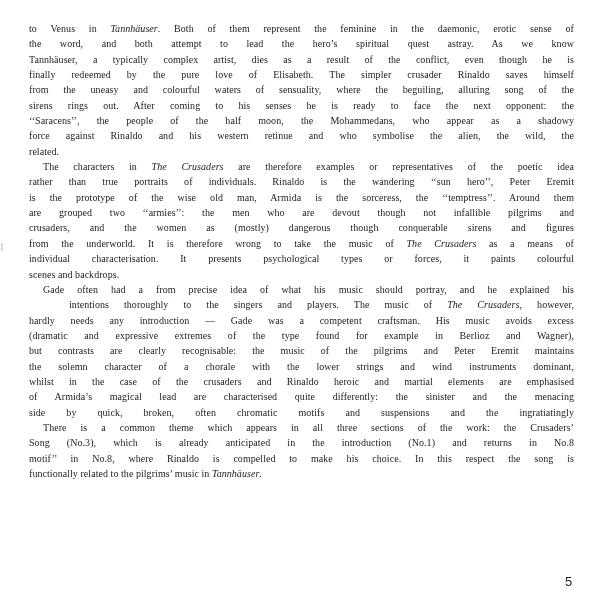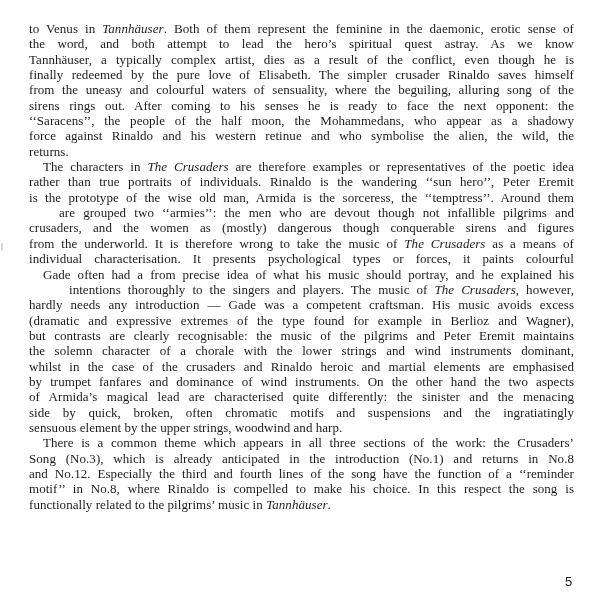--- a/index.html
+++ b/index.html
@@ -2,21 +2,21 @@
 <html><head>
 <meta charset="utf-8">
 <style>
   html, body { margin: 0; padding: 0; }
   body {
     width: 600px; height: 595px; background: #ffffff; position: relative; overflow: hidden;
   }
   .page {
     position: absolute; left: 29px; top: 21px; width: 545px;
     font-family: "Liberation Serif", serif;
-    font-size: 13px; line-height: 15.35px; color: #1c1c1c;
+    font-size: 10px; line-height: 15.35px; color: #1c1c1c;
     text-align: justify; hyphens: none; letter-spacing: 0.05px;
   }
   .para { margin: 0; text-indent: 0; }
   .line { display: block; text-align: justify; text-align-last: justify; white-space: nowrap; overflow: visible; }
   .line.last { text-align-last: left; }
   em { font-style: italic; }
   .pageno {
     position: absolute; left: 565px; top: 574px;
     font-family: "Liberation Sans", sans-serif; font-size: 13px; color: #222;
   }
@@ -32,46 +32,44 @@
 <div class="page" id="doc">
     <div class="para">
       <div class="line" style="white-space: nowrap; display: block; word-spacing: 0.00104167px;"><span>to Venus in </span><em>Tannhäuser</em><span>. Both of them represent the feminine in the daemonic, erotic sense of</span></div>
       <div class="line" style="white-space: nowrap; display: block; word-spacing: 0px;"><span>the word, and both attempt to lead the hero’s spiritual quest astray. As we know</span></div>
       <div class="line" style="white-space: nowrap; display: block; word-spacing: 0px;"><span>Tannhäuser, a typically complex artist, dies as a result of the conflict, even though he is</span></div>
       <div class="line" style="white-space: nowrap; display: block; word-spacing: 0px;"><span>finally redeemed by the pure love of Elisabeth. The simpler crusader Rinaldo saves himself</span></div>
       <div class="line" style="white-space: nowrap; display: block; word-spacing: 0px;"><span>from the uneasy and colourful waters of sensuality, where the beguiling, alluring song of the</span></div>
       <div class="line" style="white-space: nowrap; display: block; word-spacing: 0px;"><span>sirens rings out. After coming to his senses he is ready to face the next opponent: the</span></div>
       <div class="line" style="white-space: nowrap; display: block; word-spacing: 0px;"><span>‘‘Saracens’’, the people of the half moon, the Mohammedans, who appear as a shadowy</span></div>
       <div class="line" style="white-space: nowrap; display: block; word-spacing: 0px;"><span>force against Rinaldo and his western retinue and who symbolise the alien, the wild, the</span></div>
-      <div class="line last" style="white-space: nowrap; display: block;"><span>returns.</span></div>
+      <div class="line last" style="white-space: nowrap; display: block;"><span>related.</span></div>
     </div>
     <div class="para">
       <div class="line" style="padding-left: 14px; white-space: nowrap; display: block; word-spacing: -0.00120192px;"><span>The characters in </span><em>The Crusaders</em><span> are therefore examples or representatives of the poetic idea</span></div>
       <div class="line" style="white-space: nowrap; display: block; word-spacing: 0px;"><span>rather than true portraits of individuals. Rinaldo is the wandering ‘‘sun hero’’, Peter Eremit</span></div>
       <div class="line" style="white-space: nowrap; display: block; word-spacing: 0px;"><span>is the prototype of the wise old man, Armida is the sorceress, the ‘‘temptress’’. Around them</span></div>
-      <div class="line" style="white-space: nowrap; display: block; word-spacing: 0px; margin-left: 30px;"><span>are grouped two ‘‘armies’’: the men who are devout though not infallible pilgrims and</span></div>
+      <div class="line" style="white-space: nowrap; display: block; word-spacing: 0px;"><span>are grouped two ‘‘armies’’: the men who are devout though not infallible pilgrims and</span></div>
       <div class="line" style="white-space: nowrap; display: block; word-spacing: 0px;"><span>crusaders, and the women as (mostly) dangerous though conquerable sirens and figures</span></div>
       <div class="line" style="white-space: nowrap; display: block; word-spacing: -0.000919118px;"><span>from the underworld. It is therefore wrong to take the music of </span><em>The Crusaders</em><span> as a means of</span></div>
       <div class="line" style="white-space: nowrap; display: block; word-spacing: 0px;"><span>individual characterisation. It presents psychological types or forces, it paints colourful</span></div>
+      <div class="line last" style="white-space: nowrap; display: block;"><span>scenes and backdrops.</span></div>
     </div>
     <div class="para">
       <div class="line" style="padding-left: 14px; white-space: nowrap; display: block; word-spacing: 0px;"><span>Gade often had a from precise idea of what his music should portray, and he explained his</span></div>
       <div class="line" style="white-space: nowrap; display: block; word-spacing: 0px; margin-left: 40px;"><span>intentions thoroughly to the singers and players. The music of </span><em>The Crusaders</em><span>, however,</span></div>
       <div class="line" style="white-space: nowrap; display: block; word-spacing: 0px;"><span>hardly needs any introduction — Gade was a competent craftsman. His music avoids excess</span></div>
       <div class="line" style="white-space: nowrap; display: block; word-spacing: 0px;"><span>(dramatic and expressive extremes of the type found for example in Berlioz and Wagner),</span></div>
       <div class="line" style="white-space: nowrap; display: block; word-spacing: 0px;"><span>but contrasts are clearly recognisable: the music of the pilgrims and Peter Eremit maintains</span></div>
       <div class="line" style="white-space: nowrap; display: block; word-spacing: 0px;"><span>the solemn character of a chorale with the lower strings and wind instruments dominant,</span></div>
       <div class="line" style="white-space: nowrap; display: block; word-spacing: 0px;"><span>whilst in the case of the crusaders and Rinaldo heroic and martial elements are emphasised</span></div>
-      <div class="line" style="white-space: nowrap; display: block; word-spacing: 0px;"><span>by trumpet fanfares and dominance of wind instruments. On the other hand the two aspects</span></div>
       <div class="line" style="white-space: nowrap; display: block; word-spacing: 0px;"><span>of Armida’s magical lead are characterised quite differently: the sinister and the menacing</span></div>
       <div class="line" style="white-space: nowrap; display: block; word-spacing: 0px;"><span>side by quick, broken, often chromatic motifs and suspensions and the ingratiatingly</span></div>
-      <div class="line last" style="white-space: nowrap; display: block;"><span>sensuous element by the upper strings, woodwind and harp.</span></div>
     </div>
     <div class="para">
       <div class="line" style="padding-left: 14px; white-space: nowrap; display: block; word-spacing: 0px;"><span>There is a common theme which appears in all three sections of the work: the Crusaders’</span></div>
       <div class="line" style="white-space: nowrap; display: block; word-spacing: 0px;"><span>Song (No.3), which is already anticipated in the introduction (No.1) and returns in No.8</span></div>
-      <div class="line" style="white-space: nowrap; display: block; word-spacing: 0px;"><span>and No.12. Especially the third and fourth lines of the song have the function of a ‘‘reminder</span></div>
       <div class="line" style="white-space: nowrap; display: block; word-spacing: 0px;"><span>motif’’ in No.8, where Rinaldo is compelled to make his choice. In this respect the song is</span></div>
       <div class="line last" style="white-space: nowrap; display: block;"><span>functionally related to the pilgrims’ music in </span><em>Tannhäuser</em><span>.</span></div>
     </div>
   </div>
 
 <div class="pageno">5</div>
 
 </body></html>

